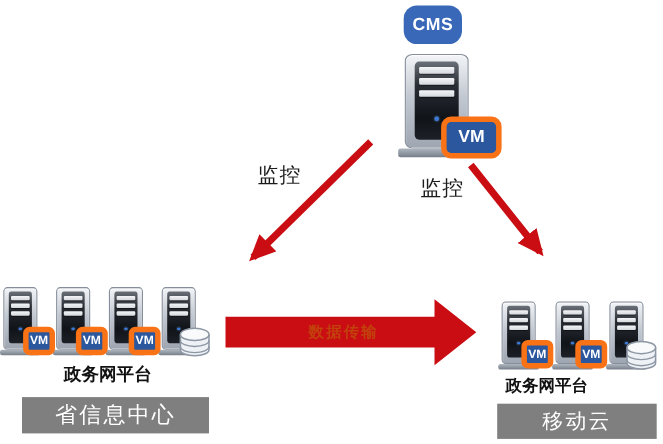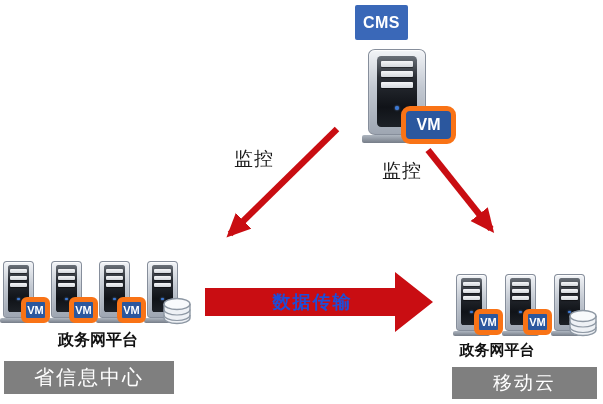--- a/index.html
+++ b/index.html
@@ -6,24 +6,24 @@
   .stage{
     position:relative;width:603px;height:404px;background:#ffffff;overflow:hidden;
     font-family:"Liberation Sans", sans-serif;
   }
   .overlay{position:absolute;left:0;top:0;width:603px;height:404px;}
   .arrow-line{stroke:var(--arrow-red,#c90d12);stroke-width:6.5;}
   .arrow-fill{fill:var(--arrow-red,#c90d12);}
 
   
   .cms-box{
-    position:absolute;left:355px;top:5px;width:53px;height:35px;
+    position:absolute;left:367px;top:5px;width:53px;height:35px;
     background:var(--cms-blue,#3a68b8);color:#fff;
     display:flex;align-items:center;justify-content:center;
-    font-size:16px;font-weight:600;letter-spacing:.5px;border-radius:2px;
+    font-size:16px;font-weight:600;letter-spacing:.5px;border-radius:12px;
   }
 
   
   .server{position:absolute;}
   .server.lg{width:62px;height:94px;}
   .server.sm{width:33px;height:62px;}
   .srv-shell{
     position:absolute;left:3%;right:3%;top:0;bottom:8%;
     background:linear-gradient(180deg,#f2f4f7,#c2c8d1 45%,#9ea6b2);
     border:1px solid #868e9b;border-radius:12%/7%;
@@ -63,26 +63,26 @@
   .db svg{width:100%;height:100%;display:block;}
 
   
   .txt{position:absolute;color:#1c1c1c;white-space:nowrap;}
   .monitor{font-size:19px;letter-spacing:1px;}
   .platform{font-size:16px;font-weight:600;text-align:center;color:#111;}
   .zone-box{
     position:absolute;background:var(--zone-gray,#7f7f7f);color:#fff;
     display:flex;align-items:center;justify-content:center;letter-spacing:2px;
   }
-  .zone-box.left{left:4px;top:361px;width:170px;height:33px;font-size:20px;}
+  .zone-box.left{left:20px;top:361px;width:170px;height:33px;font-size:20px;}
   .zone-box.right{left:452px;top:367px;width:145px;height:32px;font-size:19px;}
   .transfer-label{
     position:absolute;left:230px;top:289px;width:165px;height:26px;
     display:flex;align-items:center;justify-content:center;
-    color:#1d4ed8;font-size:18px;font-weight:600;letter-spacing:2px;
+    color:#c2410c;font-size:14px;font-weight:600;letter-spacing:2px;
   }
 </style>
 </head>
 <body>
 
 <div class="stage">
 
   <svg class="overlay" viewBox="0 0 603 404">
     <defs>
       <marker id="ah" markerUnits="userSpaceOnUse" markerWidth="26" markerHeight="24" refX="19" refY="11" orient="auto">

